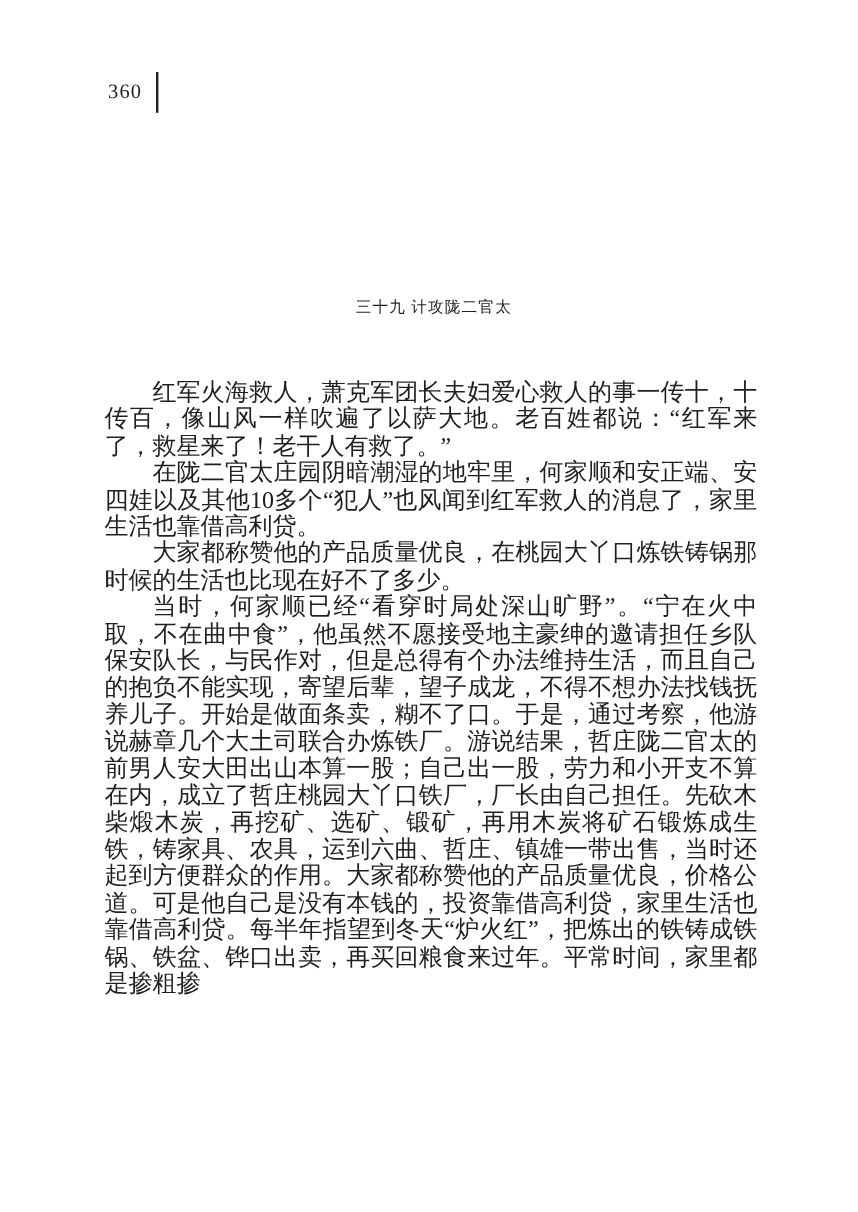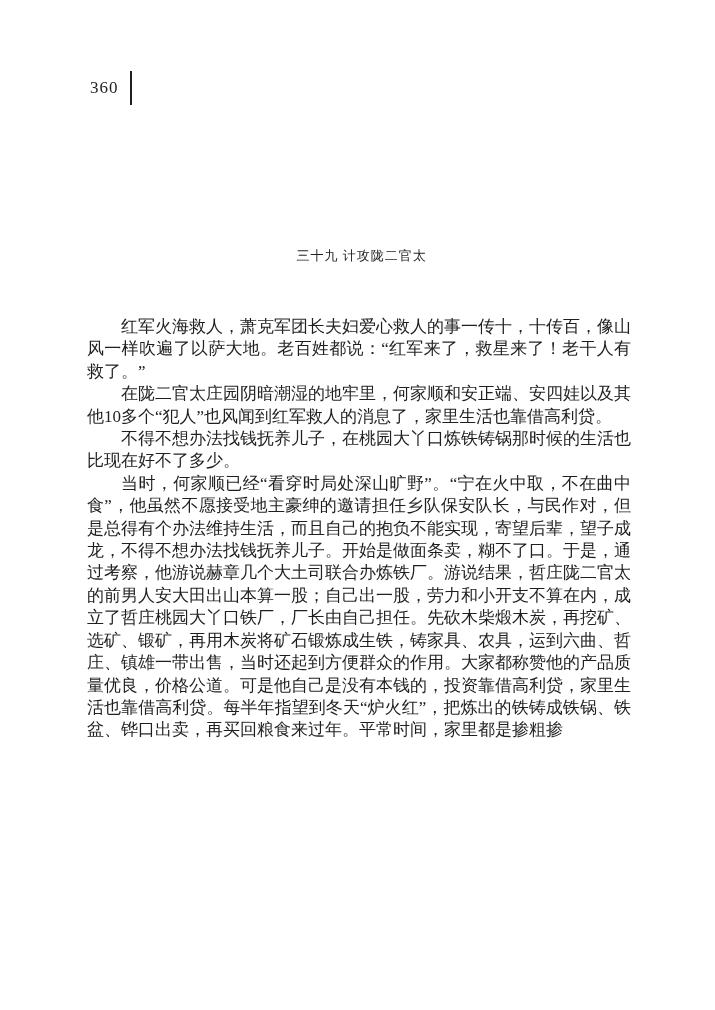--- a/index.html
+++ b/index.html
@@ -11,21 +11,21 @@
     position: relative;
     width: 715px;
     height: 1010px;
     background: #ffffff;
     overflow: hidden;
     font-family: "Liberation Serif", "DejaVu Serif", serif;
     color: #1f1f1f;
   }
   .folio {
     position: absolute;
-    top: 71px;
+    top: 60px;
     left: 90px;
     display: flex;
     align-items: center;
     justify-content: flex-end;
   }
   .folio-num {
     font-size: 17px;
     line-height: 34px;
     letter-spacing: 1px;
   }
@@ -44,21 +44,21 @@
     text-align: center;
     font-size: 13px;
     font-weight: normal;
     letter-spacing: 1px;
   }
   .body-text {
     position: absolute;
     top: 316px;
     left: 87px;
     width: 544px;
-    font-size: 17px;
+    font-size: 20px;
     line-height: 22.4px;
     text-align: justify;
   }
   .body-text p {
     margin: 0;
     text-indent: 2em;
   }
 </style>
 </head>
 <body>
@@ -68,17 +68,17 @@
   <div class="folio">
     <span class="folio-num">360</span>
     <span class="folio-bar"></span>
   </div>
 
   <h1 class="chapter-title">三十九 计攻陇二官太</h1>
 
   <div class="body-text">
     <p>红军火海救人，萧克军团长夫妇爱心救人的事一传十，十传百，像山风一样吹遍了以萨大地。老百姓都说：“红军来了，救星来了！老干人有救了。”</p>
     <p>在陇二官太庄园阴暗潮湿的地牢里，何家顺和安正端、安四娃以及其他10多个“犯人”也风闻到红军救人的消息了，家里生活也靠借高利贷。</p>
-    <p>不得不想办法找钱抚养儿子，在桃园大丫口炼铁铸锅那时候的生活也比现在好不了多少。</p>
+    <p>大家都称赞他的产品质量优良，在桃园大丫口炼铁铸锅那时候的生活也比现在好不了多少。</p>
     <p>当时，何家顺已经“看穿时局处深山旷野”。“宁在火中取，不在曲中食”，他虽然不愿接受地主豪绅的邀请担任乡队保安队长，与民作对，但是总得有个办法维持生活，而且自己的抱负不能实现，寄望后辈，望子成龙，不得不想办法找钱抚养儿子。开始是做面条卖，糊不了口。于是，通过考察，他游说赫章几个大土司联合办炼铁厂。游说结果，哲庄陇二官太的前男人安大田出山本算一股；自己出一股，劳力和小开支不算在内，成立了哲庄桃园大丫口铁厂，厂长由自己担任。先砍木柴煅木炭，再挖矿、选矿、锻矿，再用木炭将矿石锻炼成生铁，铸家具、农具，运到六曲、哲庄、镇雄一带出售，当时还起到方便群众的作用。大家都称赞他的产品质量优良，价格公道。可是他自己是没有本钱的，投资靠借高利贷，家里生活也靠借高利贷。每半年指望到冬天“炉火红”，把炼出的铁铸成铁锅、铁盆、铧口出卖，再买回粮食来过年。平常时间，家里都是掺粗掺</p>
   </div>
 
 </div>
 
 </body></html>

